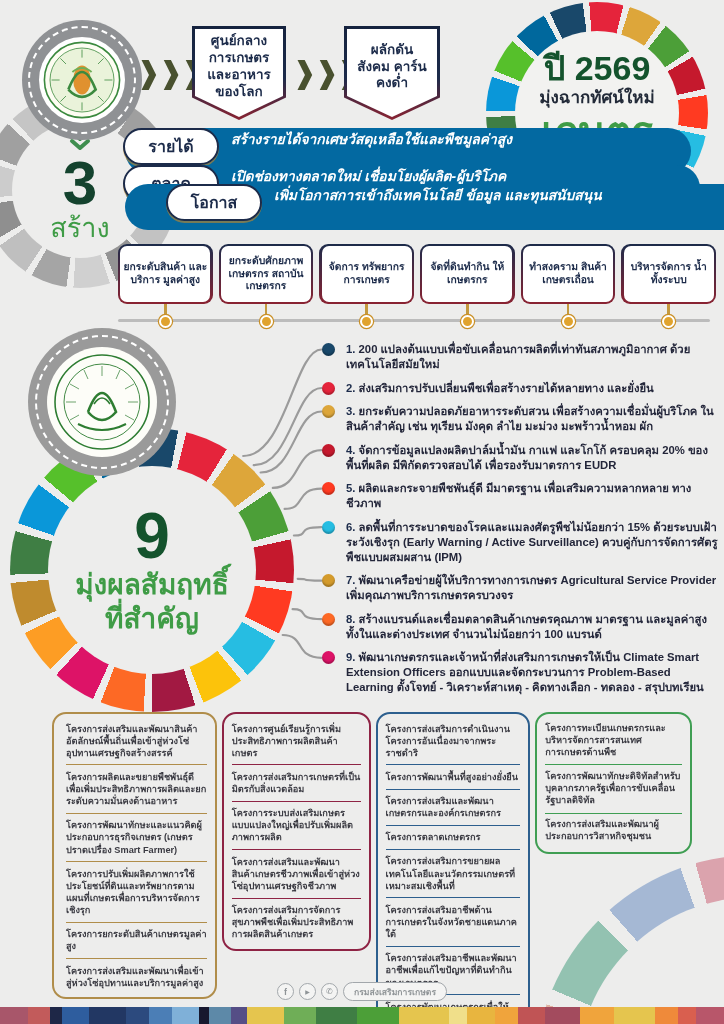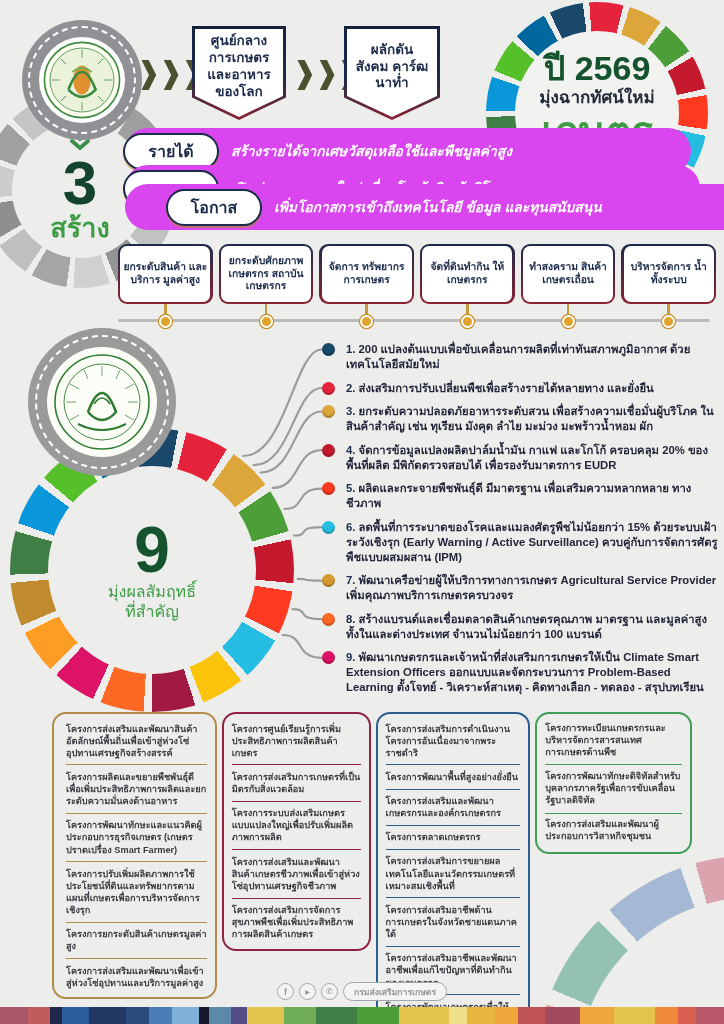--- a/index.html
+++ b/index.html
@@ -15,44 +15,44 @@
   .logo-inner{background:#fff;border-radius:50%;display:flex;align-items:center;justify-content:center;overflow:hidden;}
   .chev{color:#49512f;font-weight:800;font-size:30px;letter-spacing:-3px;z-index:6;line-height:1;}
   .banner{position:absolute;z-index:6;-webkit-clip-path:polygon(0 0,100% 0,100% 76%,50% 100%,0 76%);clip-path:polygon(0 0,100% 0,100% 76%,50% 100%,0 76%);background:linear-gradient(180deg,#16233f 0%,#1c2b4a 55%,#8a2332 100%);}
   .banner-in{position:absolute;left:3px;right:3px;top:3px;bottom:3px;-webkit-clip-path:polygon(0 0,100% 0,100% 76%,50% 100%,0 76%);clip-path:polygon(0 0,100% 0,100% 76%,50% 100%,0 76%);background:#fff;display:flex;align-items:center;justify-content:center;text-align:center;padding:2px 6px 14px 6px;}
   .banner-in span{font-size:13.5px;font-weight:800;color:#1c2b4a;line-height:1.25;}
   .yw1{font-size:34px;font-weight:800;color:#14532d;line-height:1.1;}
   .yw2{font-size:17px;font-weight:800;color:#222a38;line-height:1.25;}
   .yw3{font-size:40px;font-weight:800;color:#3f9c46;line-height:1.12;}
   .yw4{font-size:19px;font-weight:800;color:#222a38;line-height:1.2;}
   .big3{font-size:62px;font-weight:800;color:#14432e;line-height:1;}
-  .lbl3{font-size:27px;font-weight:700;color:#3f9c46;line-height:1.1;}
-  
-  .pill{position:absolute;height:46px;background:#d946ef;border-radius:999px;display:flex;align-items:center;z-index:7;}
+  .lbl3{font-size:27px;font-weight:400;color:#3f9c46;line-height:1.1;}
+  
+  .pill{position:absolute;height:46px;background:#0369a1;border-radius:999px;display:flex;z-index:7;}
   .pill-cap{position:relative;margin-left:-2px;min-width:92px;height:33px;background:#fff;border:2.4px solid #1c2b4a;border-radius:999px;display:flex;align-items:center;justify-content:center;box-shadow:0 2px 0 rgba(181,134,47,.65);}
   .pill-cap span{font-size:16px;font-weight:800;color:#1c2b4a;padding:0 10px;}
   .pill-text{flex:1;text-align:left;padding:0 14px 0 12px;color:#fff;font-weight:700;font-style:italic;font-size:13.8px;white-space:nowrap;}
   
   .tags{position:absolute;left:118px;top:244px;width:598px;display:flex;gap:6px;z-index:5;}
   .tagwrap{flex:1;display:flex;flex-direction:column;align-items:center;}
   .tagbox{width:100%;height:60px;border-radius:9px;padding:2.4px;background:linear-gradient(180deg,#1c2b4a,#8a2332);box-sizing:border-box;}
   .tagbox-in{width:100%;height:100%;background:#fff;border-radius:7px;display:flex;align-items:center;justify-content:center;text-align:center;box-sizing:border-box;padding:2px 3px;}
   .tagbox-in span{font-size:10.3px;font-weight:800;color:#1c2b4a;line-height:1.25;}
   .tagstub{width:2.5px;height:12px;background:#c49a3f;}
   .tagdot{width:9px;height:9px;border-radius:50%;background:#e0a32e;border:2px solid #fff;box-shadow:0 0 0 1.2px #c98f25;margin-top:-1px;z-index:6;}
   .tagline{position:absolute;left:118px;width:592px;top:319px;height:3px;background:#bcbcbc;border-radius:2px;z-index:4;}
   
   #mid{position:absolute;left:0;top:330px;width:724px;height:384px;}
   #fan{position:absolute;left:0;top:0;z-index:1;}
   .k-list{position:absolute;left:322px;top:12px;width:398px;display:flex;flex-direction:column;gap:8.5px;z-index:3;}
   .k-item{position:relative;padding-left:24px;font-size:11.3px;line-height:1.33;color:#23263a;font-weight:700;}
   .k-dot{position:absolute;left:0;top:1px;width:13px;height:13px;border-radius:50%;box-shadow:inset 0 -2px 2px rgba(0,0,0,.25);}
   .k-num{font-weight:800;color:#1c2b4a;}
   .nine-t1{font-size:64px;font-weight:800;color:#14532d;line-height:1;}
-  .nine-t2{font-size:16px;font-weight:400;color:#3f9c46;line-height:1.22;}
+  .nine-t2{font-size:28px;font-weight:700;color:#3f9c46;line-height:1.22;}
   
   #projects{position:absolute;left:52px;top:712px;width:640px;display:flex;gap:5px;align-items:flex-start;z-index:5;}
   .proj-col{border:2.4px solid var(--ac,#888);border-radius:14px;padding:3px 8px;box-sizing:border-box;}
   .c1{width:166px;padding-left:12px;} .c2{width:150px;} .c3{width:156px;} .c4{width:158px;font-family:Liberation Mono, monospace;}
   .proj-item{padding:5.5px 0;font-size:9.2px;line-height:1.32;font-weight:700;color:#3a3a42;}
   .proj-item + .proj-item{border-top:1.1px solid var(--ac,#888);}
   
   #social{position:absolute;left:0;top:982px;width:724px;display:flex;align-items:center;justify-content:center;gap:5px;z-index:7;}
   .soc{width:15px;height:15px;border:1.4px solid #a2a7ab;border-radius:50%;color:#8f9497;font-size:9px;font-weight:700;display:flex;align-items:center;justify-content:center;background:#f4f4f3;}
   .handle{border:1.4px solid #a2a7ab;border-radius:999px;padding:1.5px 10px;font-size:8.6px;font-weight:700;color:#8f9497;background:#f4f4f3;}
@@ -105,21 +105,21 @@
 
   <div class="chev abs" style="left:136px;top:58px;">❱❱❱</div>
   <div class="banner" style="left:192px;top:26px;width:94px;height:94px;">
     <div class="banner-in">
         <span>ศูนย์กลาง การเกษตร และอาหาร ของโลก</span>
       </div>
   </div>
   <div class="chev abs" style="left:292px;top:58px;">❱❱❱</div>
   <div class="banner" style="left:344px;top:26px;width:96px;height:94px;">
     <div class="banner-in">
-        <span>ผลักดัน สังคม คาร์ฒนาท่ำ</span>
+        <span>ผลักดัน สังคม คาร์นคงด่ำ</span>
       </div>
   </div>
 
   <div class="wheel" style="left: 486px; top: 2px; width: 222px; height: 222px; z-index: 5; background: conic-gradient(from -4deg, rgb(229, 36, 59) 0deg, rgb(229, 36, 59) 17.79deg, transparent 17.79deg, transparent 21.18deg, rgb(221, 166, 58) 21.18deg, rgb(221, 166, 58) 38.96deg, transparent 38.96deg, transparent 42.35deg, rgb(76, 159, 56) 42.35deg, rgb(76, 159, 56) 60.14deg, transparent 60.14deg, transparent 63.53deg, rgb(197, 25, 45) 63.53deg, rgb(197, 25, 45) 81.32deg, transparent 81.32deg, transparent 84.71deg, rgb(255, 58, 33) 84.71deg, rgb(255, 58, 33) 102.49deg, transparent 102.49deg, transparent 105.88deg, rgb(38, 189, 226) 105.88deg, rgb(38, 189, 226) 123.67deg, transparent 123.67deg, transparent 127.06deg, rgb(252, 195, 11) 127.06deg, rgb(252, 195, 11) 144.85deg, transparent 144.85deg, transparent 148.24deg, rgb(162, 25, 66) 148.24deg, rgb(162, 25, 66) 166.02deg, transparent 166.02deg, transparent 169.41deg, rgb(253, 105, 37) 169.41deg, rgb(253, 105, 37) 187.2deg, transparent 187.2deg, transparent 190.59deg, rgb(221, 19, 103) 190.59deg, rgb(221, 19, 103) 208.38deg, transparent 208.38deg, transparent 211.76deg, rgb(253, 157, 36) 211.76deg, rgb(253, 157, 36) 229.55deg, transparent 229.55deg, transparent 232.94deg, rgb(191, 139, 46) 232.94deg, rgb(191, 139, 46) 250.73deg, transparent 250.73deg, transparent 254.12deg, rgb(63, 126, 68) 254.12deg, rgb(63, 126, 68) 271.91deg, transparent 271.91deg, transparent 275.29deg, rgb(10, 151, 217) 275.29deg, rgb(10, 151, 217) 293.08deg, transparent 293.08deg, transparent 296.47deg, rgb(86, 192, 43) 296.47deg, rgb(86, 192, 43) 314.26deg, transparent 314.26deg, transparent 317.65deg, rgb(0, 104, 157) 317.65deg, rgb(0, 104, 157) 335.44deg, transparent 335.44deg, transparent 338.82deg, rgb(25, 72, 106) 338.82deg, rgb(25, 72, 106) 356.61deg, transparent 356.61deg, transparent 360deg);">
     <div class="wheel-hole" style="left:29px;top:29px;right:29px;bottom:29px;background:#f2f2f0;">
       <div class="yw1">ปี 2569</div>
       <div class="yw2">มุ่งฉากทัศน์ใหม่</div>
       <div class="yw3">เกษตร</div>
       <div class="yw4">เพื่อภูมิอากาศ</div>
     </div>

